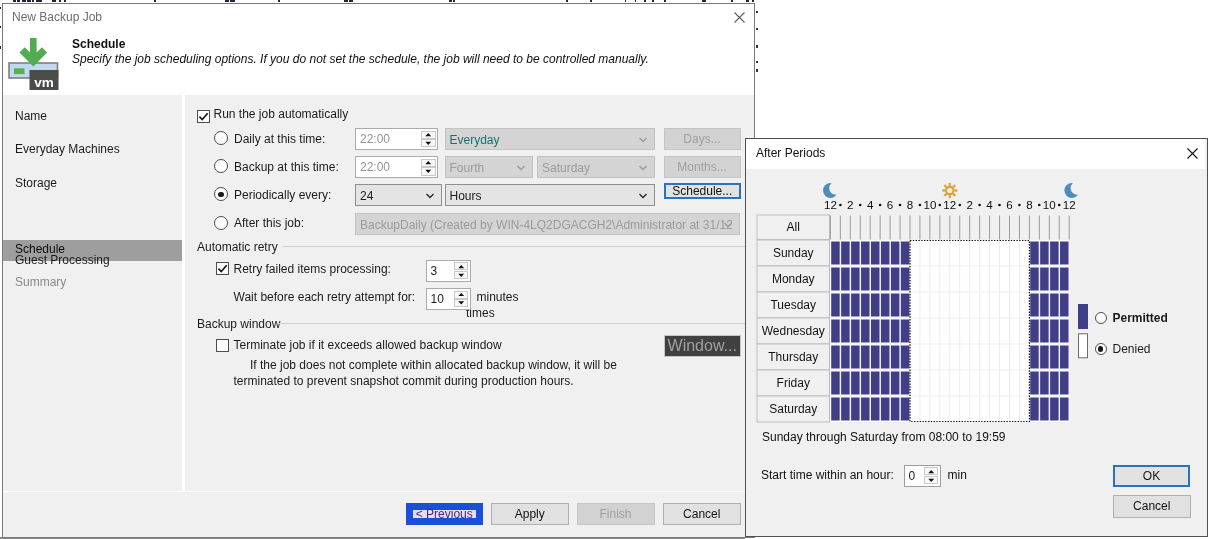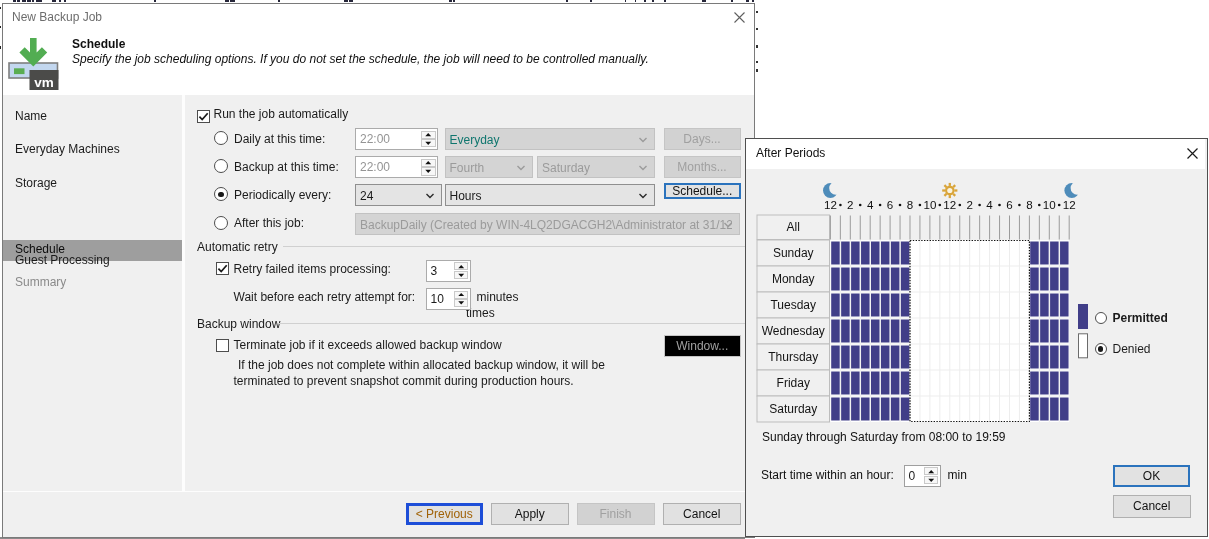--- a/index.html
+++ b/index.html
@@ -156,24 +156,24 @@
 <svg style="position:absolute;left:0;top:0" width="1209" height="0"></svg>
 <svg style="position:absolute;left:453.8px;top:288px" width="14.5" height="21.5" viewBox="0 0 14.5 21.5">
     <polygon points="4.3,8.1 7.2,4.9 10.2,8.1" fill="#111"></polygon>
     <polygon points="4.3,13.3 7.2,16.5 10.2,13.3" fill="#111"></polygon>
   </svg>
 <div style="position:absolute;left:476.5px;top:290.8px;font-size:12px;line-height:1;color:#1b1b1b;font-weight:normal;white-space:nowrap;">minutes</div>
 <div style="position:absolute;left:197px;top:317.8px;font-size:12px;line-height:1;color:#1b1b1b;font-weight:normal;white-space:nowrap;">Backup window</div>
 <div style="position:absolute;left:278.5px;top:322.8px;width:466.5px;height:1px;background:#d0d0d0;"></div>
 <div style="position:absolute;left:216px;top:339px;width:11px;height:11px;background:#fff;border:1px solid #4d4d4d;"></div>
 <div style="position:absolute;left:233.5px;top:339.3px;font-size:12px;line-height:1;color:#1b1b1b;font-weight:normal;white-space:nowrap;">Terminate job if it exceeds allowed backup window</div>
-<div style="position:absolute;left:663.5px;top:334.5px;width:77.5px;height:22px;background:#000000;border:1px solid #c5c5c5;box-sizing:border-box;display:flex;align-items:center;justify-content:center;font-size:12px;color:#a0a0a0;text-align:right;">Window...</div>
-<div style="position:absolute;left:219px;top:359.3px;font-size:12px;line-height:1;color:#1b1b1b;font-weight:normal;white-space:nowrap;padding-left:19px;">If the job does not complete within allocated backup window, it will be</div>
+<div style="position:absolute;left:663.5px;top:334.5px;width:77.5px;height:22px;background:#404040;border:1px solid #c5c5c5;box-sizing:border-box;display:flex;align-items:center;justify-content:center;font-size:16px;color:#a0a0a0;text-align:right;">Window...</div>
+<div style="position:absolute;left:231px;top:359.3px;font-size:12px;line-height:1;color:#1b1b1b;font-weight:normal;white-space:nowrap;padding-left:19px;">If the job does not complete within allocated backup window, it will be</div>
 <div style="position:absolute;left:233.5px;top:375.1px;font-size:12px;line-height:1;color:#1b1b1b;font-weight:normal;white-space:nowrap;">terminated to prevent snapshot commit during production hours.</div>
-<div style="position:absolute;left:405.5px;top:503px;width:77.5px;height:22px;background:#e1e1e1;border:3px solid #1d4ed8;box-sizing:border-box;display:flex;align-items:center;justify-content:center;font-size:12px;color:#a16207;">&lt; Previous</div>
+<div style="position:absolute;left:405.5px;top:503px;width:77.5px;height:22px;background:#e1e1e1;border:7px solid #1d4ed8;box-sizing:border-box;display:flex;align-items:center;justify-content:center;font-size:12px;color:#4c1d95;">&lt; Previous</div>
 <div style="position:absolute;left:491px;top:503px;width:77.5px;height:22px;background:#e1e1e1;border:1px solid #b0b0b0;box-sizing:border-box;display:flex;align-items:center;justify-content:center;font-size:12px;color:#131313;">Apply</div>
 <div style="position:absolute;left:576.5px;top:503px;width:78px;height:22px;background:#d2d2d2;border:1px solid #c5c5c5;box-sizing:border-box;display:flex;align-items:center;justify-content:center;font-size:12px;color:#a0a0a0;">Finish</div>
 <div style="position:absolute;left:663px;top:503px;width:77.5px;height:22px;background:#e1e1e1;border:1px solid #b0b0b0;box-sizing:border-box;display:flex;align-items:center;justify-content:center;font-size:12px;color:#131313;">Cancel</div>
 <div style="position:absolute;left:744.5px;top:138px;width:461px;height:396.5px;background:#f0f0f0;border:1px solid #4f4f4f;"></div>
 <div style="position:absolute;left:745.5px;top:139px;width:459px;height:29.5px;background:#fff;"></div>
 <div style="position:absolute;left:756px;top:146.8px;font-size:12px;line-height:1;color:#111;font-weight:normal;white-space:nowrap;">After Periods</div>
 <svg style="position:absolute;left:1186.5px;top:147.5px" width="11" height="11" viewBox="0 0 11 11">
     <path d="M0.5,0.5 L10.5,10.5 M10.5,0.5 L0.5,10.5" stroke="#1a1a1a" stroke-width="1.2"></path>
   </svg>
 <svg style="position:absolute;left:0;top:0;" width="1209" height="539" viewBox="0 0 1209 539">

